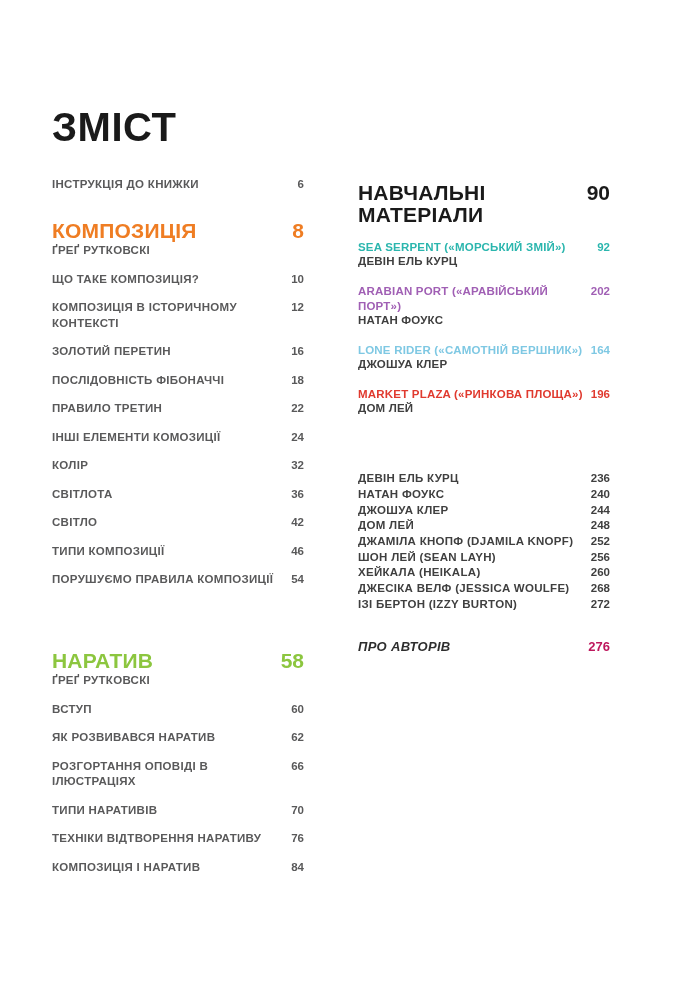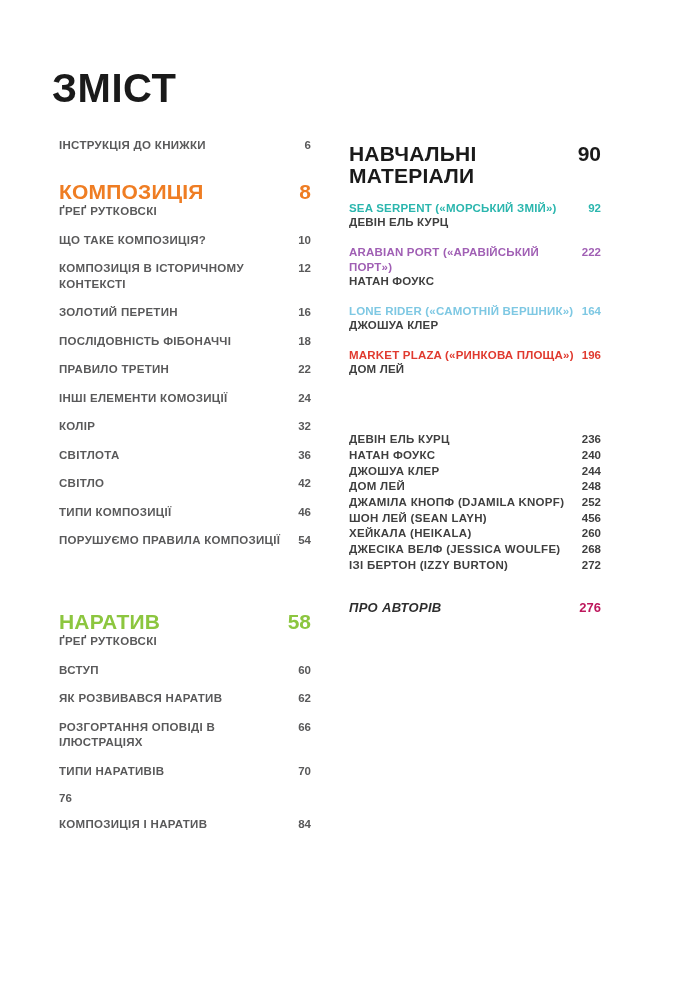--- a/index.html
+++ b/index.html
@@ -12,34 +12,33 @@
     background: #ffffff;
     font-family: "Liberation Sans", sans-serif;
     color: #4a4a4a;
     overflow: hidden;
   }
   .page {
     position: relative;
     width: 700px;
     height: 759px;
     box-sizing: border-box;
-    padding: 68px 52px 0 52px;
+    padding: 107px 52px 0 52px;
   }
   .page-title {
     font-size: 40px;
     font-weight: 700;
     letter-spacing: 0.5px;
     color: #1a1a1a;
     margin: 0 0 30px 0;
     line-height: 1;
   }
   .columns {
     display: flex;
-    gap: 38px;
-    margin-left: 7px;
+    gap: 54px;
   }
   .col {
     width: 252px;
     flex: 0 0 252px;
   }
 
   
   .row {
     display: flex;
     align-items: baseline;
@@ -247,20 +246,21 @@
         </div>
         <div class="row">
           <span class="label">РОЗГОРТАННЯ ОПОВІДІ В ІЛЮСТРАЦІЯХ</span>
           <span class="num">66</span>
         </div>
         <div class="row">
           <span class="label">ТИПИ НАРАТИВІВ</span>
           <span class="num">70</span>
         </div>
         <div class="row">
+          <span class="label">ТЕХНІКИ ВІДТВОРЕННЯ НАРАТИВУ</span>
           <span class="num">76</span>
         </div>
         <div class="row">
           <span class="label">КОМПОЗИЦІЯ І НАРАТИВ</span>
           <span class="num">84</span>
         </div>
       </div>
 
     </div>
 
@@ -277,21 +277,21 @@
         <div class="row">
           <span class="label" style="color:#2bb6ae">SEA SERPENT («МОРСЬКИЙ ЗМІЙ»)</span>
           <span class="num" style="color:#2bb6ae">92</span>
         </div>
         <div class="artist">ДЕВІН ЕЛЬ КУРЦ</div>
       </div>
 
       <div class="art-entry">
         <div class="row">
           <span class="label" style="color:#a05fb4">ARABIAN PORT («АРАВІЙСЬКИЙ ПОРТ»)</span>
-          <span class="num" style="color:#a05fb4">222</span>
+          <span class="num" style="color:#a05fb4">202</span>
         </div>
         <div class="artist">НАТАН ФОУКС</div>
       </div>
 
       <div class="art-entry">
         <div class="row">
           <span class="label" style="color:#7ec8e3">LONE RIDER («САМОТНІЙ ВЕРШНИК»)</span>
           <span class="num" style="color:#7ec8e3">164</span>
         </div>
         <div class="artist">ДЖОШУА КЛЕР</div>
@@ -326,21 +326,21 @@
         <div class="row">
           <span class="label">ДОМ ЛЕЙ</span>
           <span class="num">248</span>
         </div>
         <div class="row">
           <span class="label">ДЖАМІЛА КНОПФ (DJAMILA KNOPF)</span>
           <span class="num">252</span>
         </div>
         <div class="row">
           <span class="label">ШОН ЛЕЙ (SEAN LAYH)</span>
-          <span class="num">456</span>
+          <span class="num">256</span>
         </div>
         <div class="row">
           <span class="label">ХЕЙКАЛА (HEIKALA)</span>
           <span class="num">260</span>
         </div>
         <div class="row">
           <span class="label">ДЖЕСІКА ВЕЛФ (JESSICA WOULFE)</span>
           <span class="num">268</span>
         </div>
         <div class="row">

